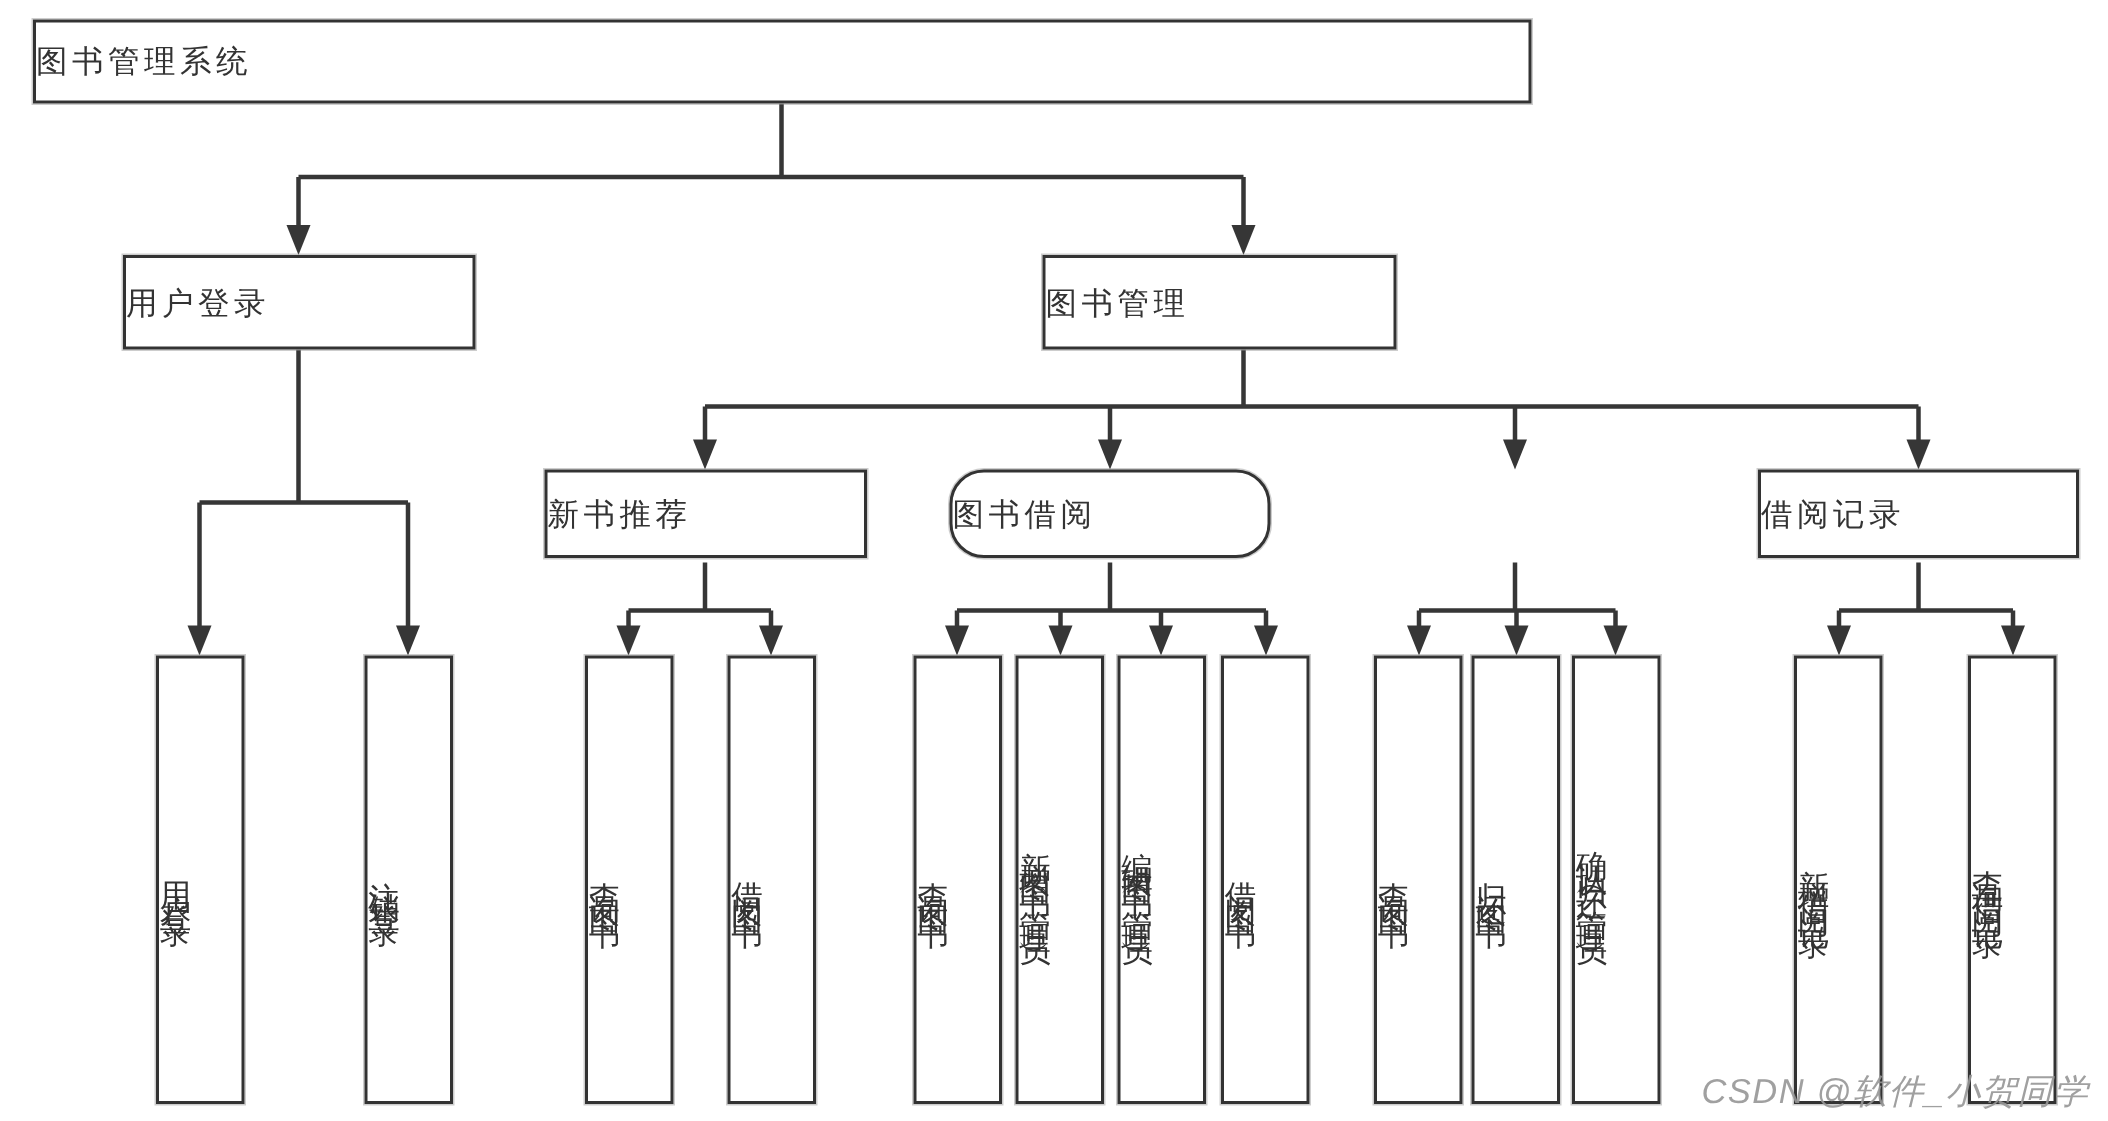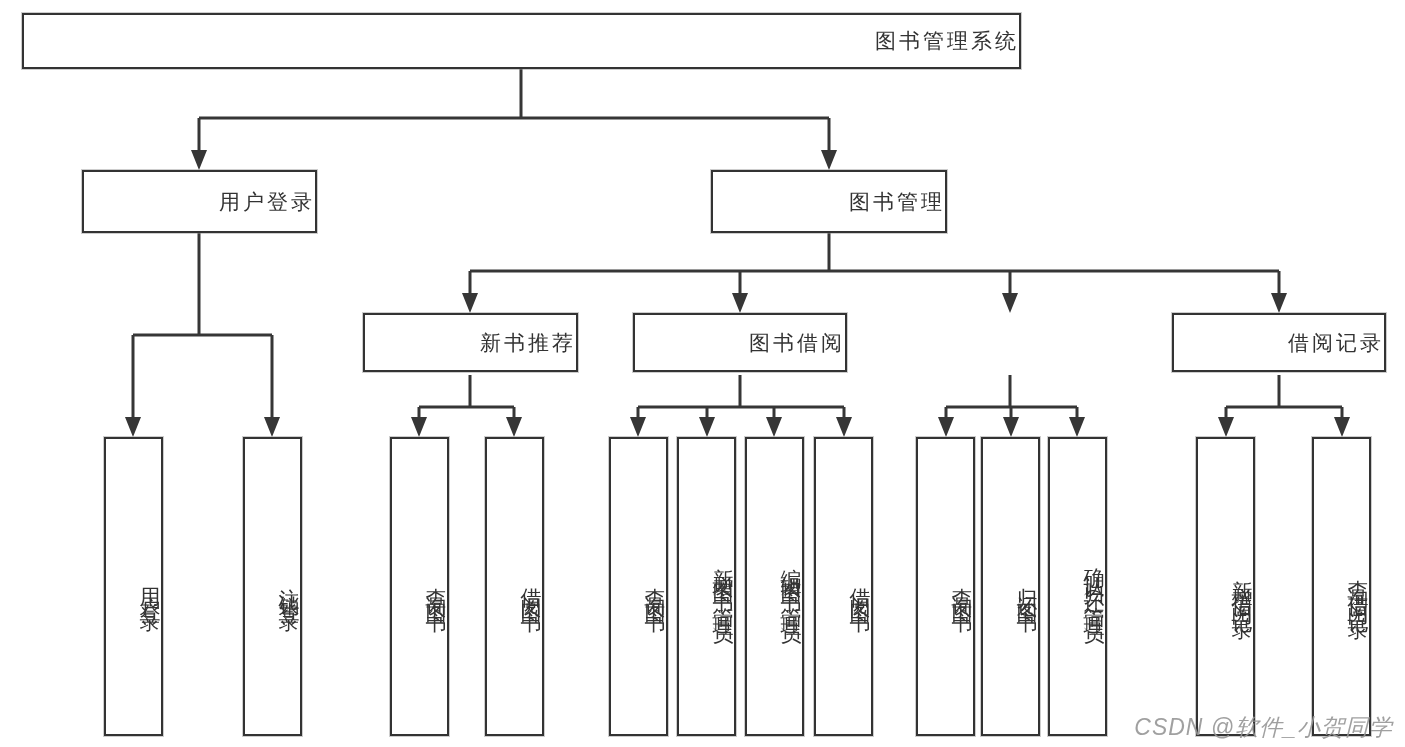--- a/index.html
+++ b/index.html
@@ -22,21 +22,21 @@
     height: 747px;
     pointer-events: none;
   }
   .box {
     position: absolute;
     background: #ffffff;
     border: 2px solid #333333;
     box-shadow: 0 0 0 1px rgba(145,145,145,0.45);
     display: flex;
     align-items: center;
-    justify-content: flex-end;
+    justify-content: flex-start;
     color: #333333;
     font-size: 21px;
     letter-spacing: 3px;
     box-sizing: border-box;
     z-index: 2;
   }
   .leaf {
     width: 59px;
     top: 437px;
     height: 299px;
@@ -46,23 +46,23 @@
     text-orientation: mixed;
     letter-spacing: 8px;
     font-size: 21px;
     line-height: 1;
     white-space: nowrap;
   }
   .row2 { top: 313px; height: 59px; }
 
   #n-root     { left: 22px;  top: 13px;  width: 999px; height: 56px; }
   #n-login    { left: 82px;  top: 170px; width: 235px; height: 63px; }
-  #n-mgmt     { left: 711px; top: 170px; width: 236px; height: 63px; }
+  #n-mgmt     { left: 695px; top: 170px; width: 236px; height: 63px; }
   #n-newbooks { left: 363px; width: 215px; }
-  #n-borrow   { left: 633px; width: 214px; }
+  #n-borrow   { left: 633px; width: 214px; border-radius: 23px; }
   #n-current  { left: 903px; width: 215px; }
   #n-records  { left: 1172px; width: 214px; }
 
   #l-login     { left: 104px; }
   #l-logout    { left: 243px; }
   #l-nb-query  { left: 390px; }
   #l-nb-borrow { left: 485px; }
   #l-bb-query  { left: 609px; }
   #l-bb-add    { left: 677px; }
   #l-bb-edit   { left: 745px; }

